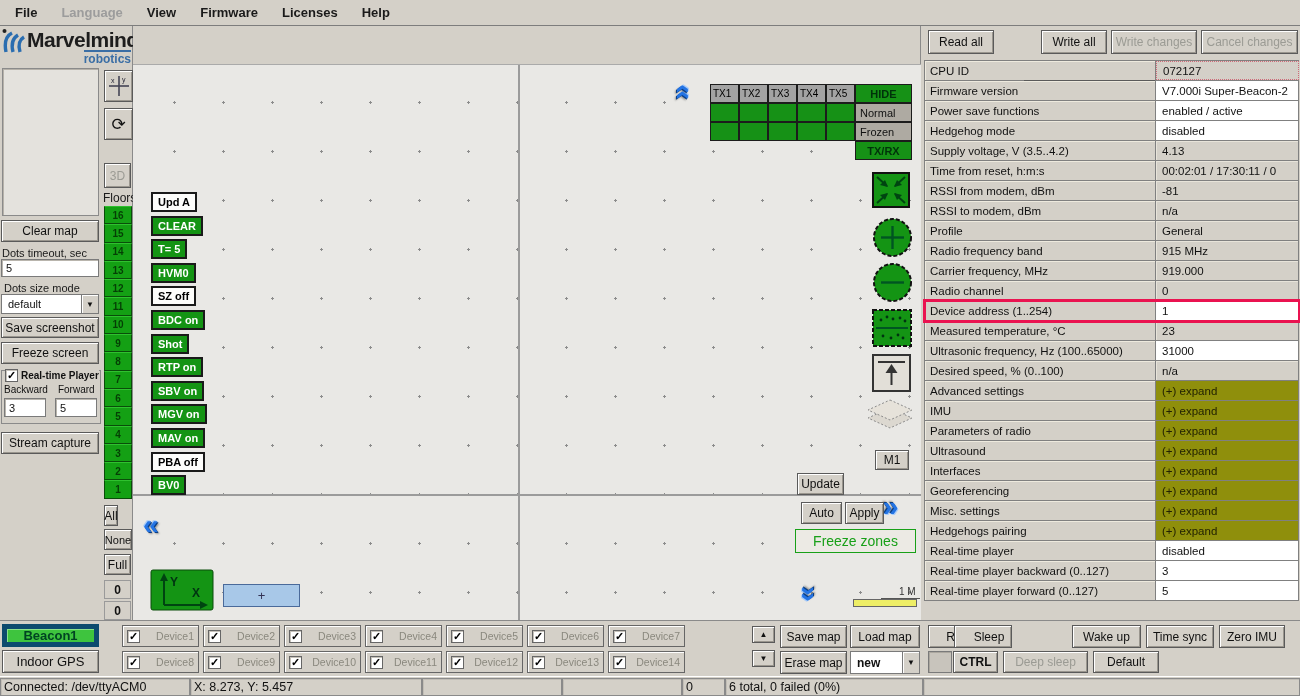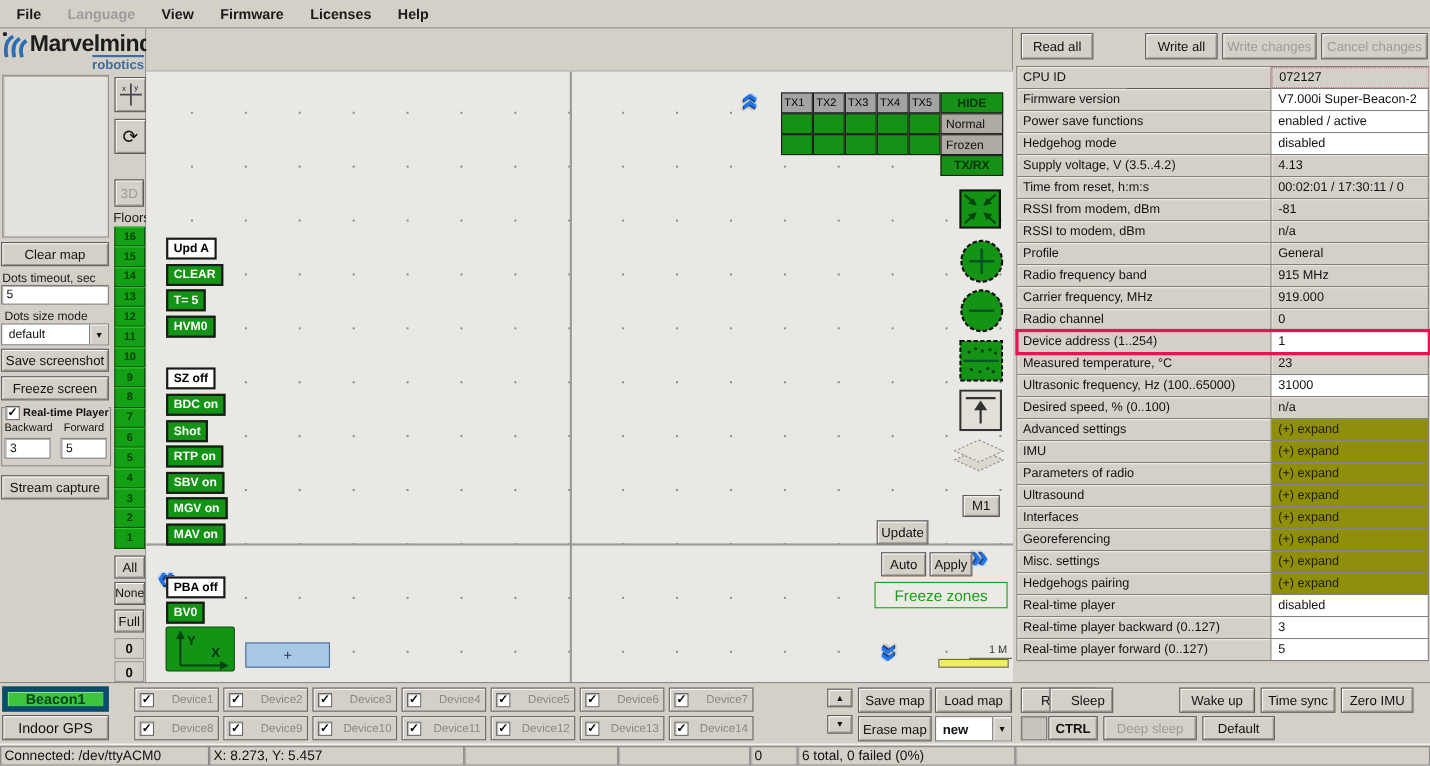--- a/index.html
+++ b/index.html
@@ -57,21 +57,21 @@
   #grp-rtp .lblrow { position:absolute; left:2px; top:13px; display:flex; gap:10px; font-size:10px; }
   #grp-rtp .inp1 { position:absolute; left:2px; top:27px; width:42px; height:19px; }
   #grp-rtp .inp2 { position:absolute; left:53px; top:27px; width:42px; height:19px; }
   
   #mini-xy { position:absolute; left:104px; top:44px; width:29px; height:32px; }
   #mini-rot { position:absolute; left:104px; top:82px; width:29px; height:32px; font-size:17px; }
   #btn-3d { position:absolute; left:104px; top:137px; width:27px; height:25px; font-size:12px; }
   #lbl-floors { position:absolute; left:103px; top:165px; font-size:12px; }
   #floors { position:absolute; left:104px; top:180px; width:28px; display:flex; flex-direction:column; }
   .floor-btn { height:18.3px; background:#14a014; border:1px solid #0a4d0a; border-top-color:#2fc12f; color:#053f05; font-weight:700; font-size:10px; display:flex; align-items:center; justify-content:center; }
-  #btn-all  { position:absolute; left:104px; top:479px; width:28px; height:21px; }
+  #btn-all  { position:absolute; left:104px; top:479px; width:14px; height:21px; }
   #btn-none { position:absolute; left:104px; top:503px; width:28px; height:21px; font-size:11px;}
   #btn-full { position:absolute; left:104px; top:528px; width:27px; height:21px; }
   .zero-box { position:absolute; left:104px; width:27px; height:19px; border:1px solid #9a9a9a; display:flex; align-items:center; justify-content:center; font-weight:700; font-size:12px; background:#d4d0c8; }
   
   #map { position:absolute; left:133px; top:26px; width:788px; height:594px; background:#d4d0c8; border-right:1px solid #8a8a8a; }
   #map-canvas {
     position:absolute; left:0; top:38px; width:788px; height:556px;
     background-color:#e9e8e5;
     background-image: radial-gradient(circle, #8c8c8c 1px, transparent 1.4px);
     background-size:49px 49px; background-position:17px 13px;
@@ -87,21 +87,21 @@
   
   #tx-table { position:absolute; left:577px; top:58px; display:grid; grid-template-columns:repeat(5,29px) 57px; grid-auto-rows:19px; }
   .tx-h { background:#a3a3a3; border:1px solid #1c1c1c; color:#000; font-size:10px; display:flex; align-items:center; padding-left:2px; }
   .tx-cell { background:#169116; border:1px solid #1c1c1c; }
   .tx-side-g { background:#169116; border:1px solid #1c1c1c; color:#04320a; font-weight:700; font-size:11px; display:flex; align-items:center; justify-content:center; color:#00330a; }
   .tx-side-gray { background:#aeaaa2; border:1px solid #1c1c1c; font-size:11px; display:flex; align-items:center; padding-left:4px; color:#111; }
   .tx-blank { background:transparent; }
   
   #mode-col { position:absolute; left:18px; top:166px; display:flex; flex-direction:column; gap:3.6px; align-items:flex-start; }
   .mode-btn { height:20px; padding:0 5px; border:2px solid #1a1a1a; display:flex; align-items:center; font-size:11px; font-weight:700; }
-  .mode-white { background:#fdfdfb; color:#000;margin-top:24px; }
+  .mode-white { background:#fdfdfb; color:#000; }
   .mode-green { background:#149414; color:#fff; }
   
   .map-icon { position:absolute; left:739px; }
   #icon-m1 { position:absolute; left:742px; top:424px; width:34px; height:20px; font-size:12px; }
   
   #btn-update { position:absolute; left:664px; top:447px; width:47px; height:22px; }
   #btn-auto   { position:absolute; left:668px; top:476px; width:41px; height:22px; }
   #btn-apply  { position:absolute; left:712px; top:476px; width:39px; height:22px; }
   #btn-freeze-zones { position:absolute; left:662px; top:503px; width:121px; height:24px; background:#eceae4; border:1px solid #18a018; color:#18a018; font-size:14px; display:flex; align-items:center; justify-content:center; }
   #axis-icon { position:absolute; left:17px; top:543px; }

